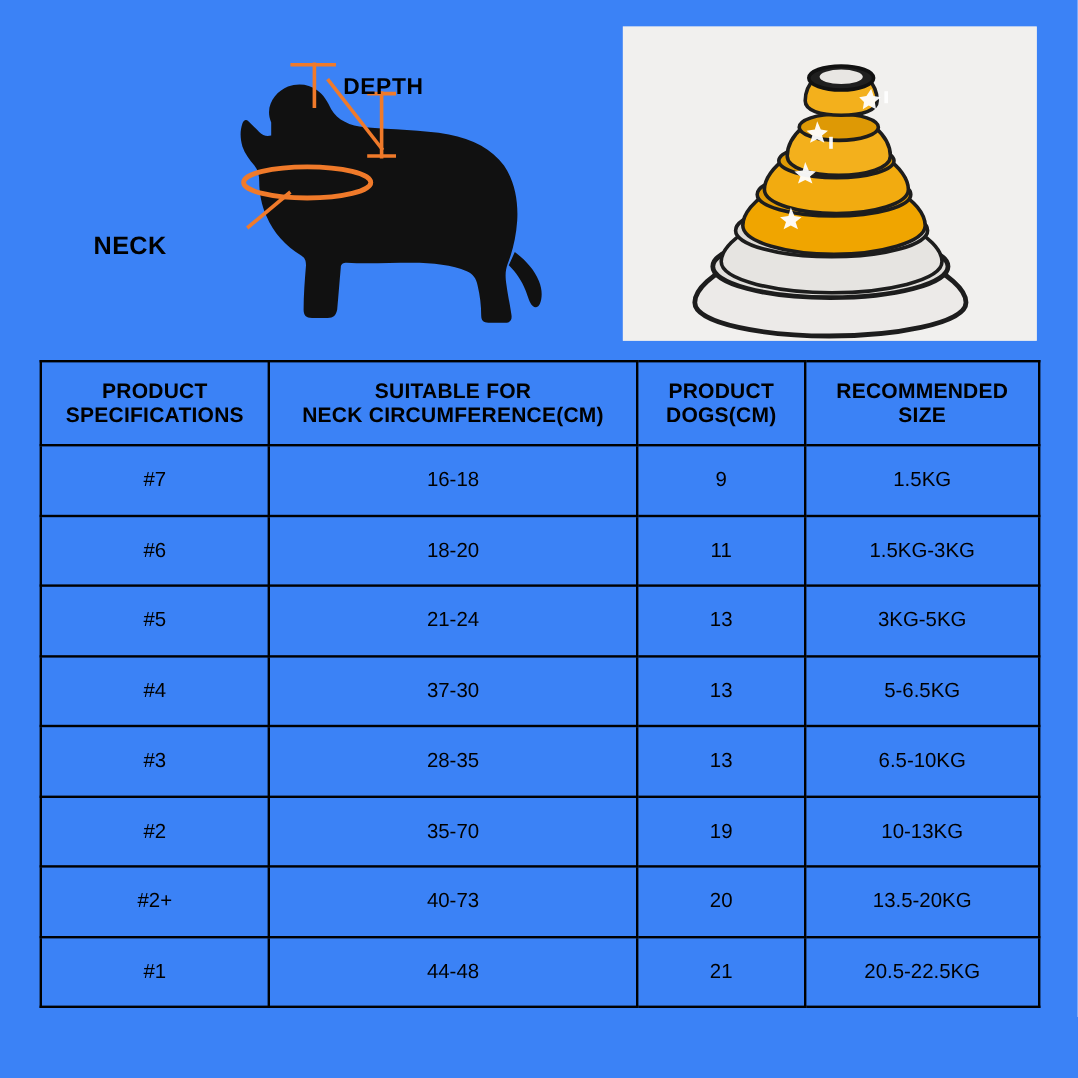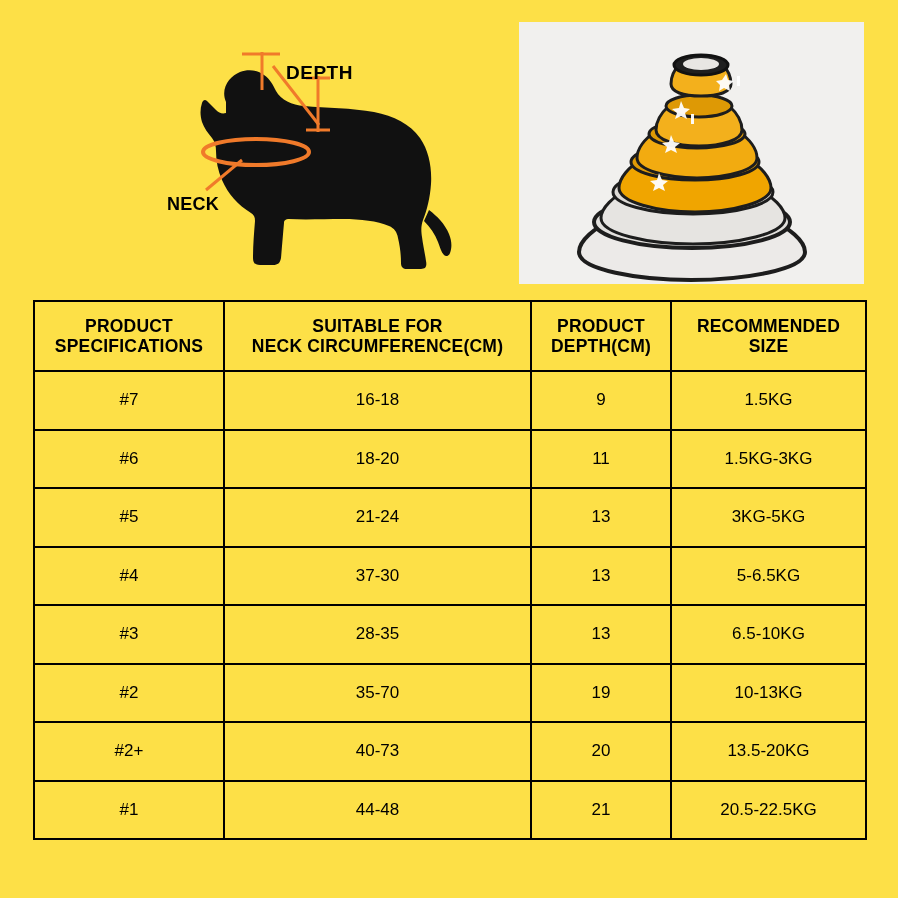--- a/index.html
+++ b/index.html
@@ -11,21 +11,21 @@
     width: 898px;
     height: 898px;
     font-family: "Liberation Sans", sans-serif;
     color: #000;
     overflow: hidden;
   }
   .page {
     position: relative;
     width: 898px;
     height: 898px;
-    background: #fde047;
+    background: #3b82f6;
   }
 
   
   .top-area {
     position: absolute;
     left: 0;
     top: 0;
     width: 898px;
     height: 292px;
   }
@@ -46,22 +46,21 @@
     top: 58px;
     font-size: 19px;
     font-weight: bold;
     letter-spacing: 0.5px;
   }
   .label-neck {
     position: absolute;
     left: 48px;
     top: 190px;
     width: 230px;
-    text-align: center;
-    font-size: 18px;
+    font-size: 21px;
     font-weight: bold;
     line-height: 1.15;
     letter-spacing: 0.3px;
   }
 
   
   .cone-panel {
     position: absolute;
     left: 519px;
     top: 22px;
@@ -225,21 +224,21 @@
           <th>
             <span class="two-line">PRODUCT</span>
             <span class="two-line">SPECIFICATIONS</span>
           </th>
           <th>
             <span class="two-line">SUITABLE FOR</span>
             <span class="two-line">NECK CIRCUMFERENCE(CM)</span>
           </th>
           <th>
             <span class="two-line">PRODUCT</span>
-            <span class="two-line">DEPTH(CM)</span>
+            <span class="two-line">DOGS(CM)</span>
           </th>
           <th>
             <span class="two-line">RECOMMENDED</span>
             <span class="two-line">SIZE</span>
           </th>
         </tr>
       </thead>
       <tbody>
         <tr>
           <td>#7</td>

